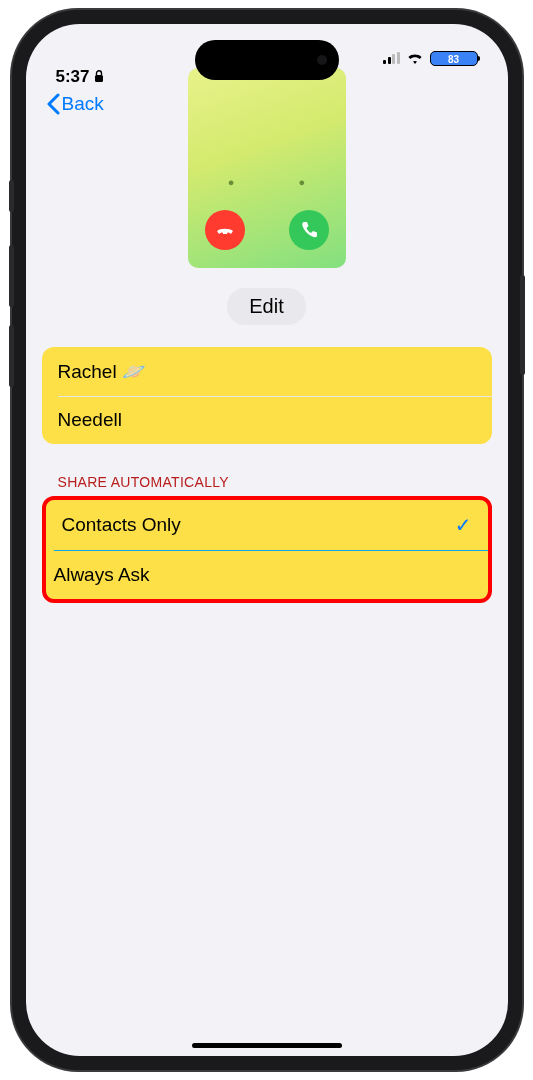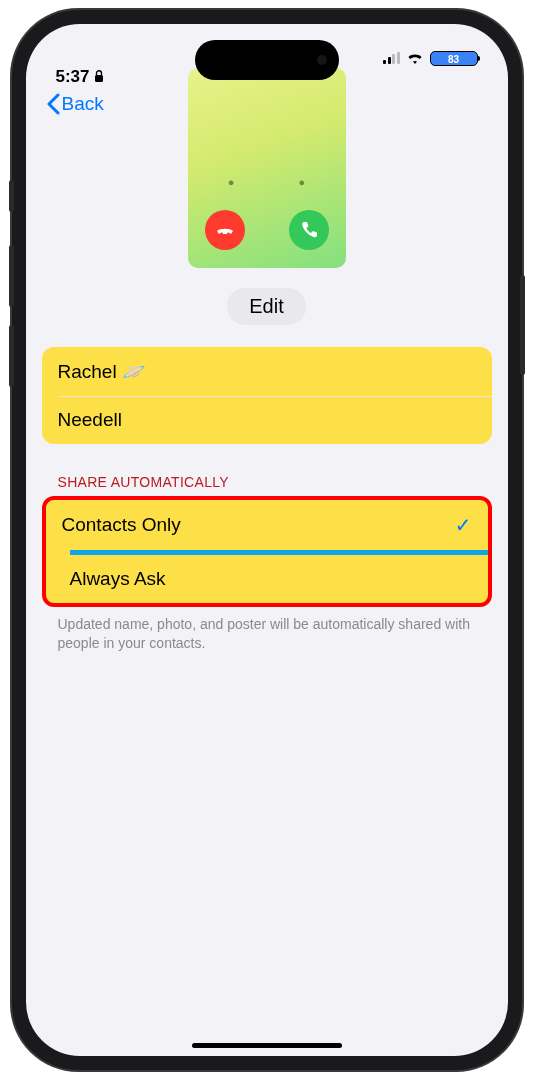--- a/index.html
+++ b/index.html
@@ -199,22 +199,22 @@
     .row {
       padding: 13px 16px;
       font-size: 19px;
       color: #000;
       display: flex;
       align-items: center;
       justify-content: space-between;
       min-height: 48px;
     }
     .row + .row {
-      border-top: 5px solid #0ea5e9;
-      margin-left: 24px;
+      border-top: 1px solid #0ea5e9;
+      margin-left: 8px;
       padding-left: 0;
     }
     .row + .row > * { padding-right: 16px; }
     .section .row:not(:first-child) { position: relative; }
     .section .row:not(:first-child)::before {
       content: "";
       position: absolute;
       left: 16px;
       right: 0;
       top: 0;
@@ -368,17 +368,16 @@
     <div class="highlight-box">
       <div class="row">
         <span>Contacts Only</span>
         <span class="checkmark">✓</span>
       </div>
       <div class="row">
         <span>Always Ask</span>
       </div>
     </div>
 
-    <div class="group-footer">Updated name, photo, and poster will be automatically shared with people in your contacts.</div>
 
     <div class="home-indicator"></div>
   </div>
 </div>
 
 </body></html>

